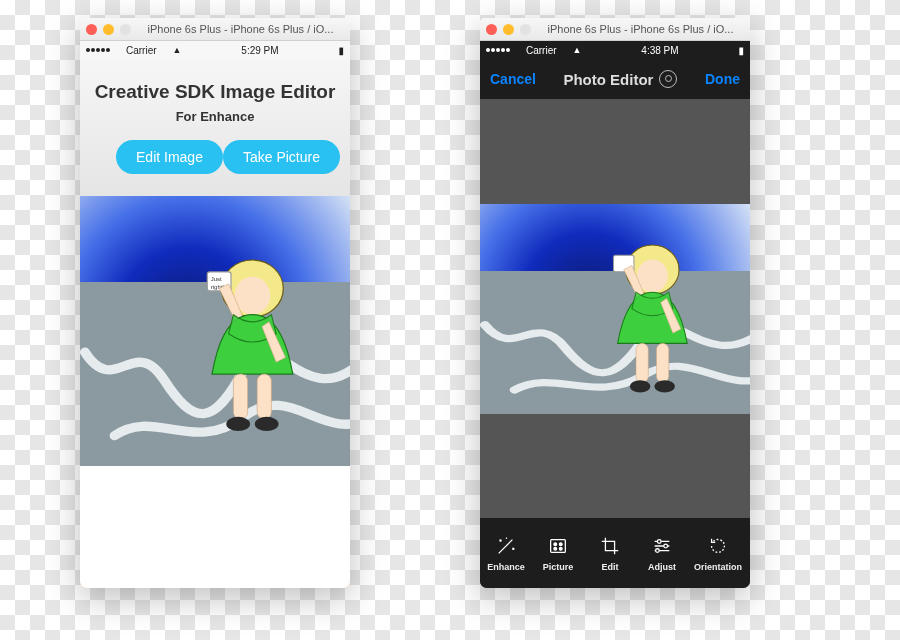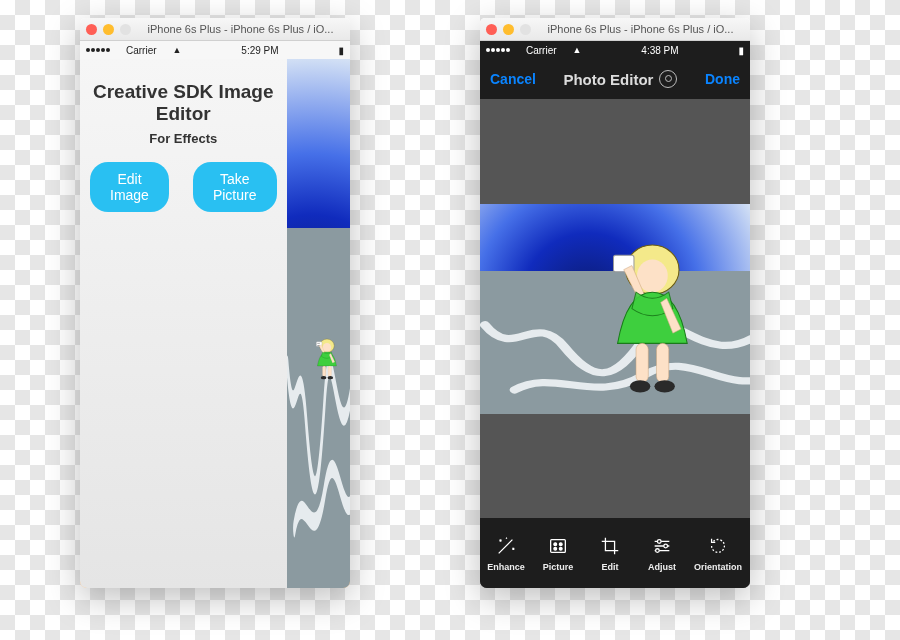--- a/index.html
+++ b/index.html
@@ -23,25 +23,25 @@
   .tl-close{background:#ff5f56;} .tl-min{background:#ffbd2e;} .tl-max{background:#e2e2e2;}
   .mac-titlebar .title{flex:1;text-align:center;overflow:hidden;text-overflow:ellipsis;white-space:nowrap;padding:0 4px;}
   .ios-status{height:18px;background:#f7f7f7;font-size:10px;color:#222;display:flex;justify-content:space-between;align-items:center;padding:0 6px;}
   .ios-status.dark{background:#1d1d1d;color:#fff;}
   .sig{display:flex;gap:1px;align-items:flex-end;}
   .sig i{display:block;width:4px;height:4px;border-radius:50%;background:currentColor;}
   .carrier-wrap{display:flex;align-items:center;gap:16px;}
   .wifi{font-size:9px;}
   .status-right{display:flex;align-items:center;gap:4px;}
   
-  .app1{flex:1;display:flex;flex-direction:row;background:#fdba74;}
+  .app1{flex:1;display:flex;flex-direction:column;background:#fdba74;}
   .a1-head{background:linear-gradient(#f6f6f6,#e5e5e5);padding:22px 10px 18px;text-align:center;}
   .a1-head h1{margin:0;font-size:19px;font-weight:700;color:#333;}
   .a1-head h2{margin:6px 0 0;font-size:13px;font-weight:700;color:#333;}
-  .a1-buttons{display:flex;justify-content:center;gap:24px;margin:16px 0 4px;}
+  .a1-buttons{display:flex;justify-content:flex-end;margin:16px 0 4px;}
   .pill{background:#29c0f2;color:#fff;font-size:14px;border:none;border-radius:18px;padding:9px 20px;cursor:pointer;}
   .photo{width:100%;aspect-ratio:1/1;}
   .a1-foot{flex:1;background:#fff;}
   
   .app2{flex:1;display:flex;flex-direction:column;background:#414141;color:#fff;font-weight:bold;}
   .navbar{height:40px;background:#1d1d1d;display:flex;align-items:center;justify-content:space-between;padding:0 10px;font-size:14px;}
   .nav-center{display:flex;align-items:center;gap:6px;font-size:15px;color:#ddd;}
   .nav-link{color:#0a84ff;cursor:pointer;}
   .canvas{flex:1;background:#555;display:flex;align-items:center;justify-content:center;padding:10px 0;}
   .canvas .photo{aspect-ratio:auto;width:100%;height:210px;}
@@ -89,21 +89,21 @@
       <span class="wifi">▲</span>
     </div>
     <span>5:29 PM</span>
     <div class="status-right">
       <span>▮</span>
     </div>
   </div>
   <div class="app1">
     <div class="a1-head">
       <h1>Creative SDK Image Editor</h1>
-      <h2>For Effects</h2>
+      <h2>For Enhance</h2>
       <div class="a1-buttons">
         <button class="pill">Edit Image</button>
         <button class="pill">Take Picture</button>
       </div>
     </div>
     <div class="photo">
       <div class="sky"></div>
         <div class="wall"></div>
       <svg class="tag" viewBox="0 0 300 160" preserveAspectRatio="none">
           <path d="M10,40 C40,90 60,20 90,70 S140,120 170,60 S230,110 290,50 M40,130 C80,100 120,150 170,110 S250,140 300,110"></path>

